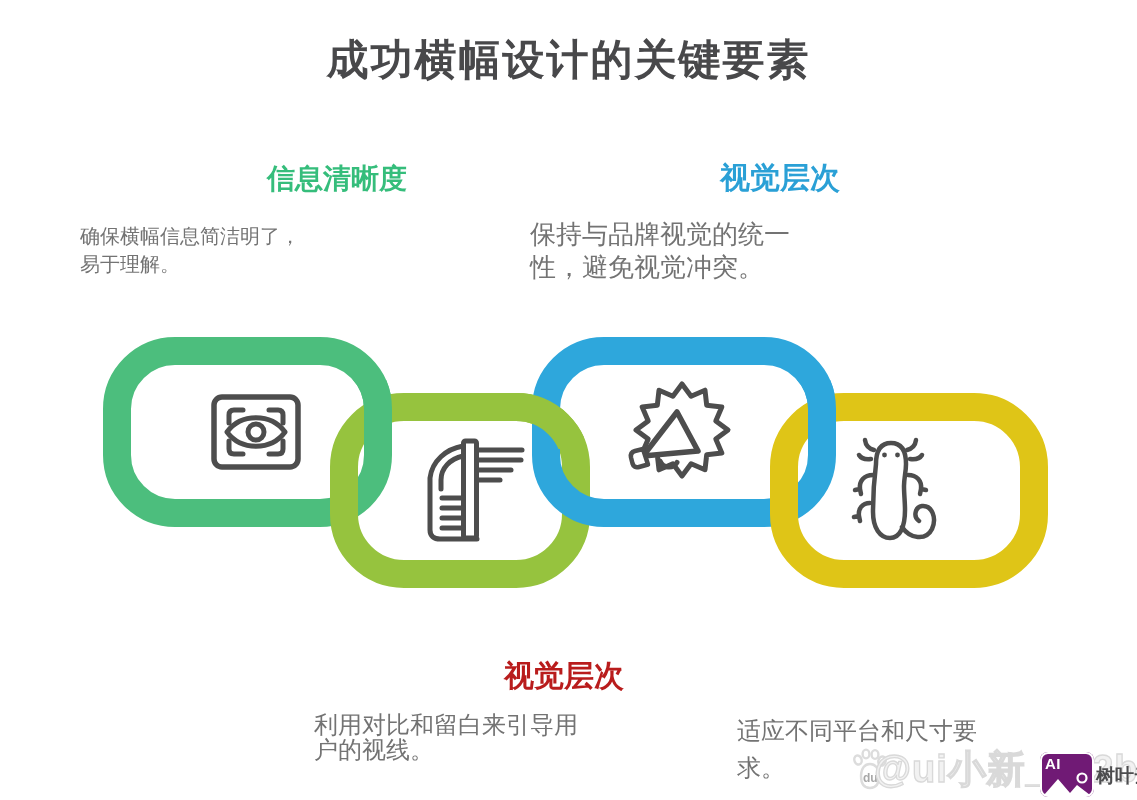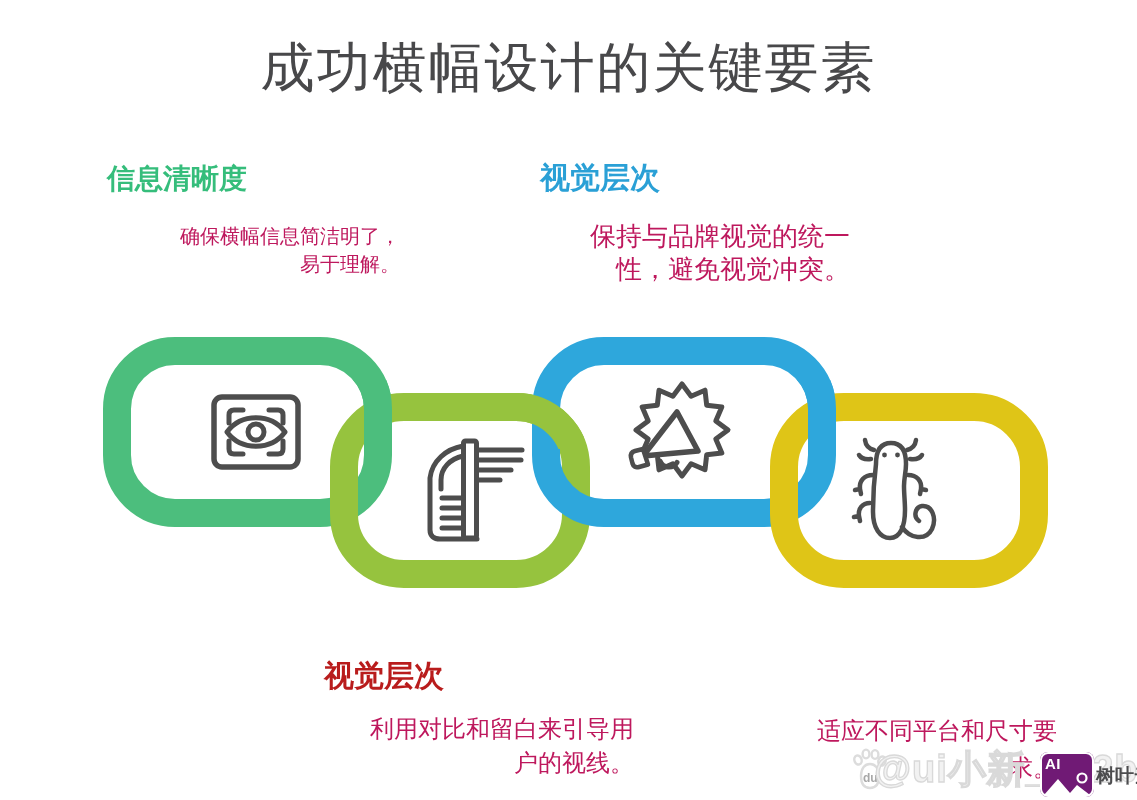--- a/index.html
+++ b/index.html
@@ -2,30 +2,30 @@
 <html><head>
 <meta charset="utf-8">
 <style>
   html,body{margin:0;padding:0;background:#ffffff;}
   .stage{
     position:relative;width:1137px;height:800px;background:#ffffff;overflow:hidden;
     font-family:"Liberation Sans","DejaVu Sans",sans-serif;color:#4d4d4d;
   }
   .title{
     position:absolute;top:32px;left:0;width:100%;text-align:center;
-    font-size:54px;font-weight:400;color:#48484a;letter-spacing:2px;
+    font-size:42px;font-weight:700;color:#48484a;letter-spacing:2px;
   }
-  .sec-head{position:absolute;width:300px;text-align:left;font-weight:800;}
-  .sec-desc{position:absolute;width:320px;text-align:right;color:#be185d;font-weight:500;white-space:pre-line;}
+  .sec-head{position:absolute;width:300px;text-align:right;font-weight:800;}
+  .sec-desc{position:absolute;width:320px;text-align:left;color:#737373;font-weight:500;white-space:pre-line;}
   .head-1{left:107px;top:160px;font-size:28px;color:#35bd7b;}
   .desc-1{left:80px;top:222px;font-size:20px;line-height:28px;}
   .head-2{left:540px;top:158px;font-size:30px;color:#2aa0d6;}
-  .desc-2{left:530px;top:220px;font-size:26px;line-height:33px;}
+  .desc-2{left:530px;top:220px;font-size:26px;line-height:33px;font-family:Liberation Mono, monospace;}
   .head-3{left:324px;top:656px;font-size:30px;color:#b91c1c;}
-  .desc-3{left:314px;top:712px;font-size:24px;line-height:34px;}
+  .desc-3{left:314px;top:712px;font-size:24px;line-height:25px;}
   .head-4{left:747px;top:657px;font-size:29px;color:#dfc414;}
   .desc-4{left:737px;top:712px;font-size:24px;line-height:37px;}
   .chain-svg{position:absolute;left:0;top:0;}
   .wm-handle{
     position:absolute;left:874px;top:744px;font-size:38px;font-weight:700;letter-spacing:1px;
     color:rgba(240,240,240,0.85);-webkit-text-stroke:1.3px #d9d9d9;white-space:nowrap;
   }
   .wm-paw{position:absolute;left:849px;top:746px;}
   .ai-badge{
     position:absolute;left:1040px;top:752px;width:54px;height:45px;

